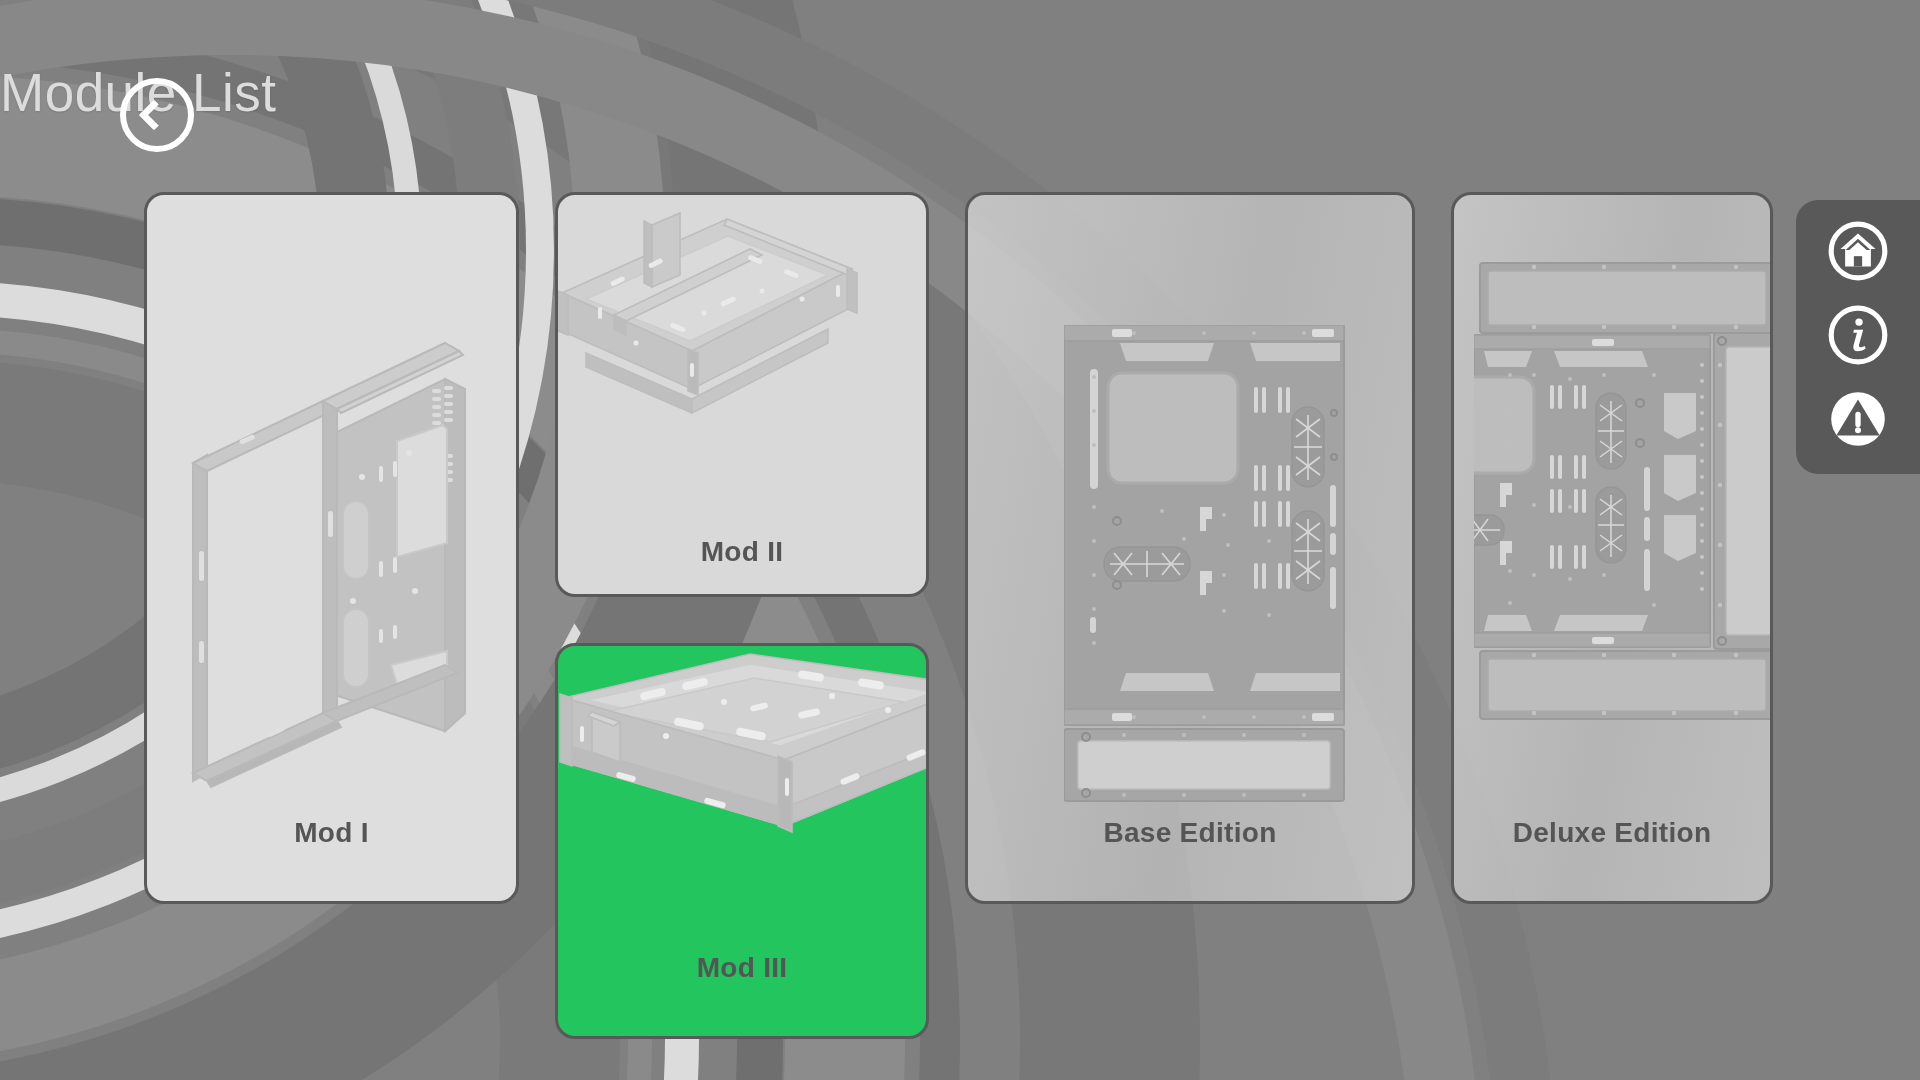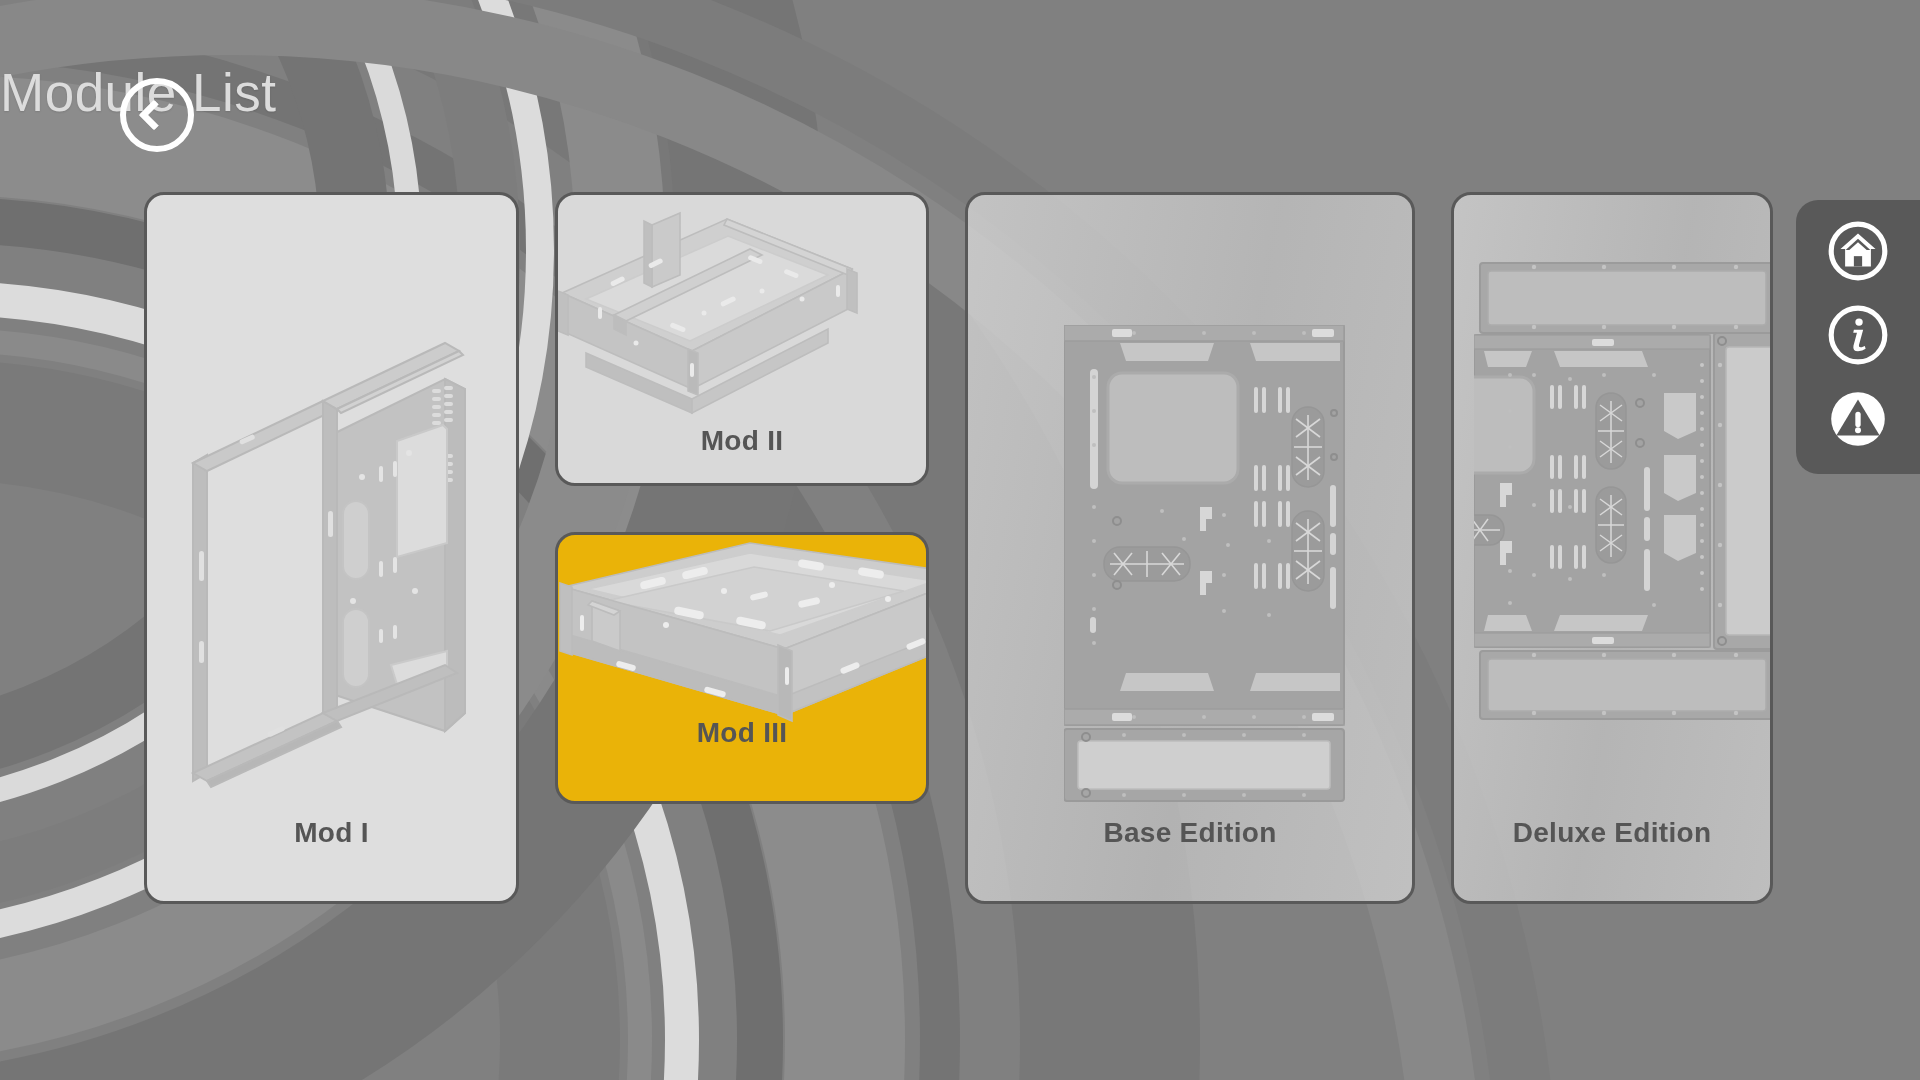--- a/index.html
+++ b/index.html
@@ -65,23 +65,23 @@
   .card .art { position: absolute; inset: 0; z-index: 2; }
   .card .art svg { position: absolute; }
 
   
   .col-1 { width: 375px; height: 712px; flex: 0 0 auto; border-radius: 27px; }
   .card-modI { width: 375px; height: 712px; background: #dedede; }
   .card-modI .label { bottom: 52px; }
 
   
   .col-2 { width: 374px; flex: 0 0 auto; display: flex; flex-direction: column; gap: 46px; }
-  .card-modII  { width: 374px; height: 294px; background: #d9d9d9; }
+  .card-modII  { width: 374px; height: 405px; background: #d9d9d9; }
   .card-modII .label { bottom: 26px; }
-  .card-modIII { width: 374px; height: 272px; background: #eab308; text-decoration: underline; }
+  .card-modIII { width: 374px; height: 396px; background: #22c55e; text-decoration: underline; }
   .card-modIII .label { bottom: 52px; }
 
   
   .col-3, .col-4 { flex: 0 0 auto; }
   .card-base, .card-deluxe {
     height: 712px;
     background: linear-gradient(100deg, rgba(222,222,222,.72) 0%, rgba(208,208,208,.66) 55%, rgba(216,216,216,.70) 100%);
   }
   .card-base   { width: 450px; }
   .card-deluxe { width: 322px; text-decoration: underline; }

